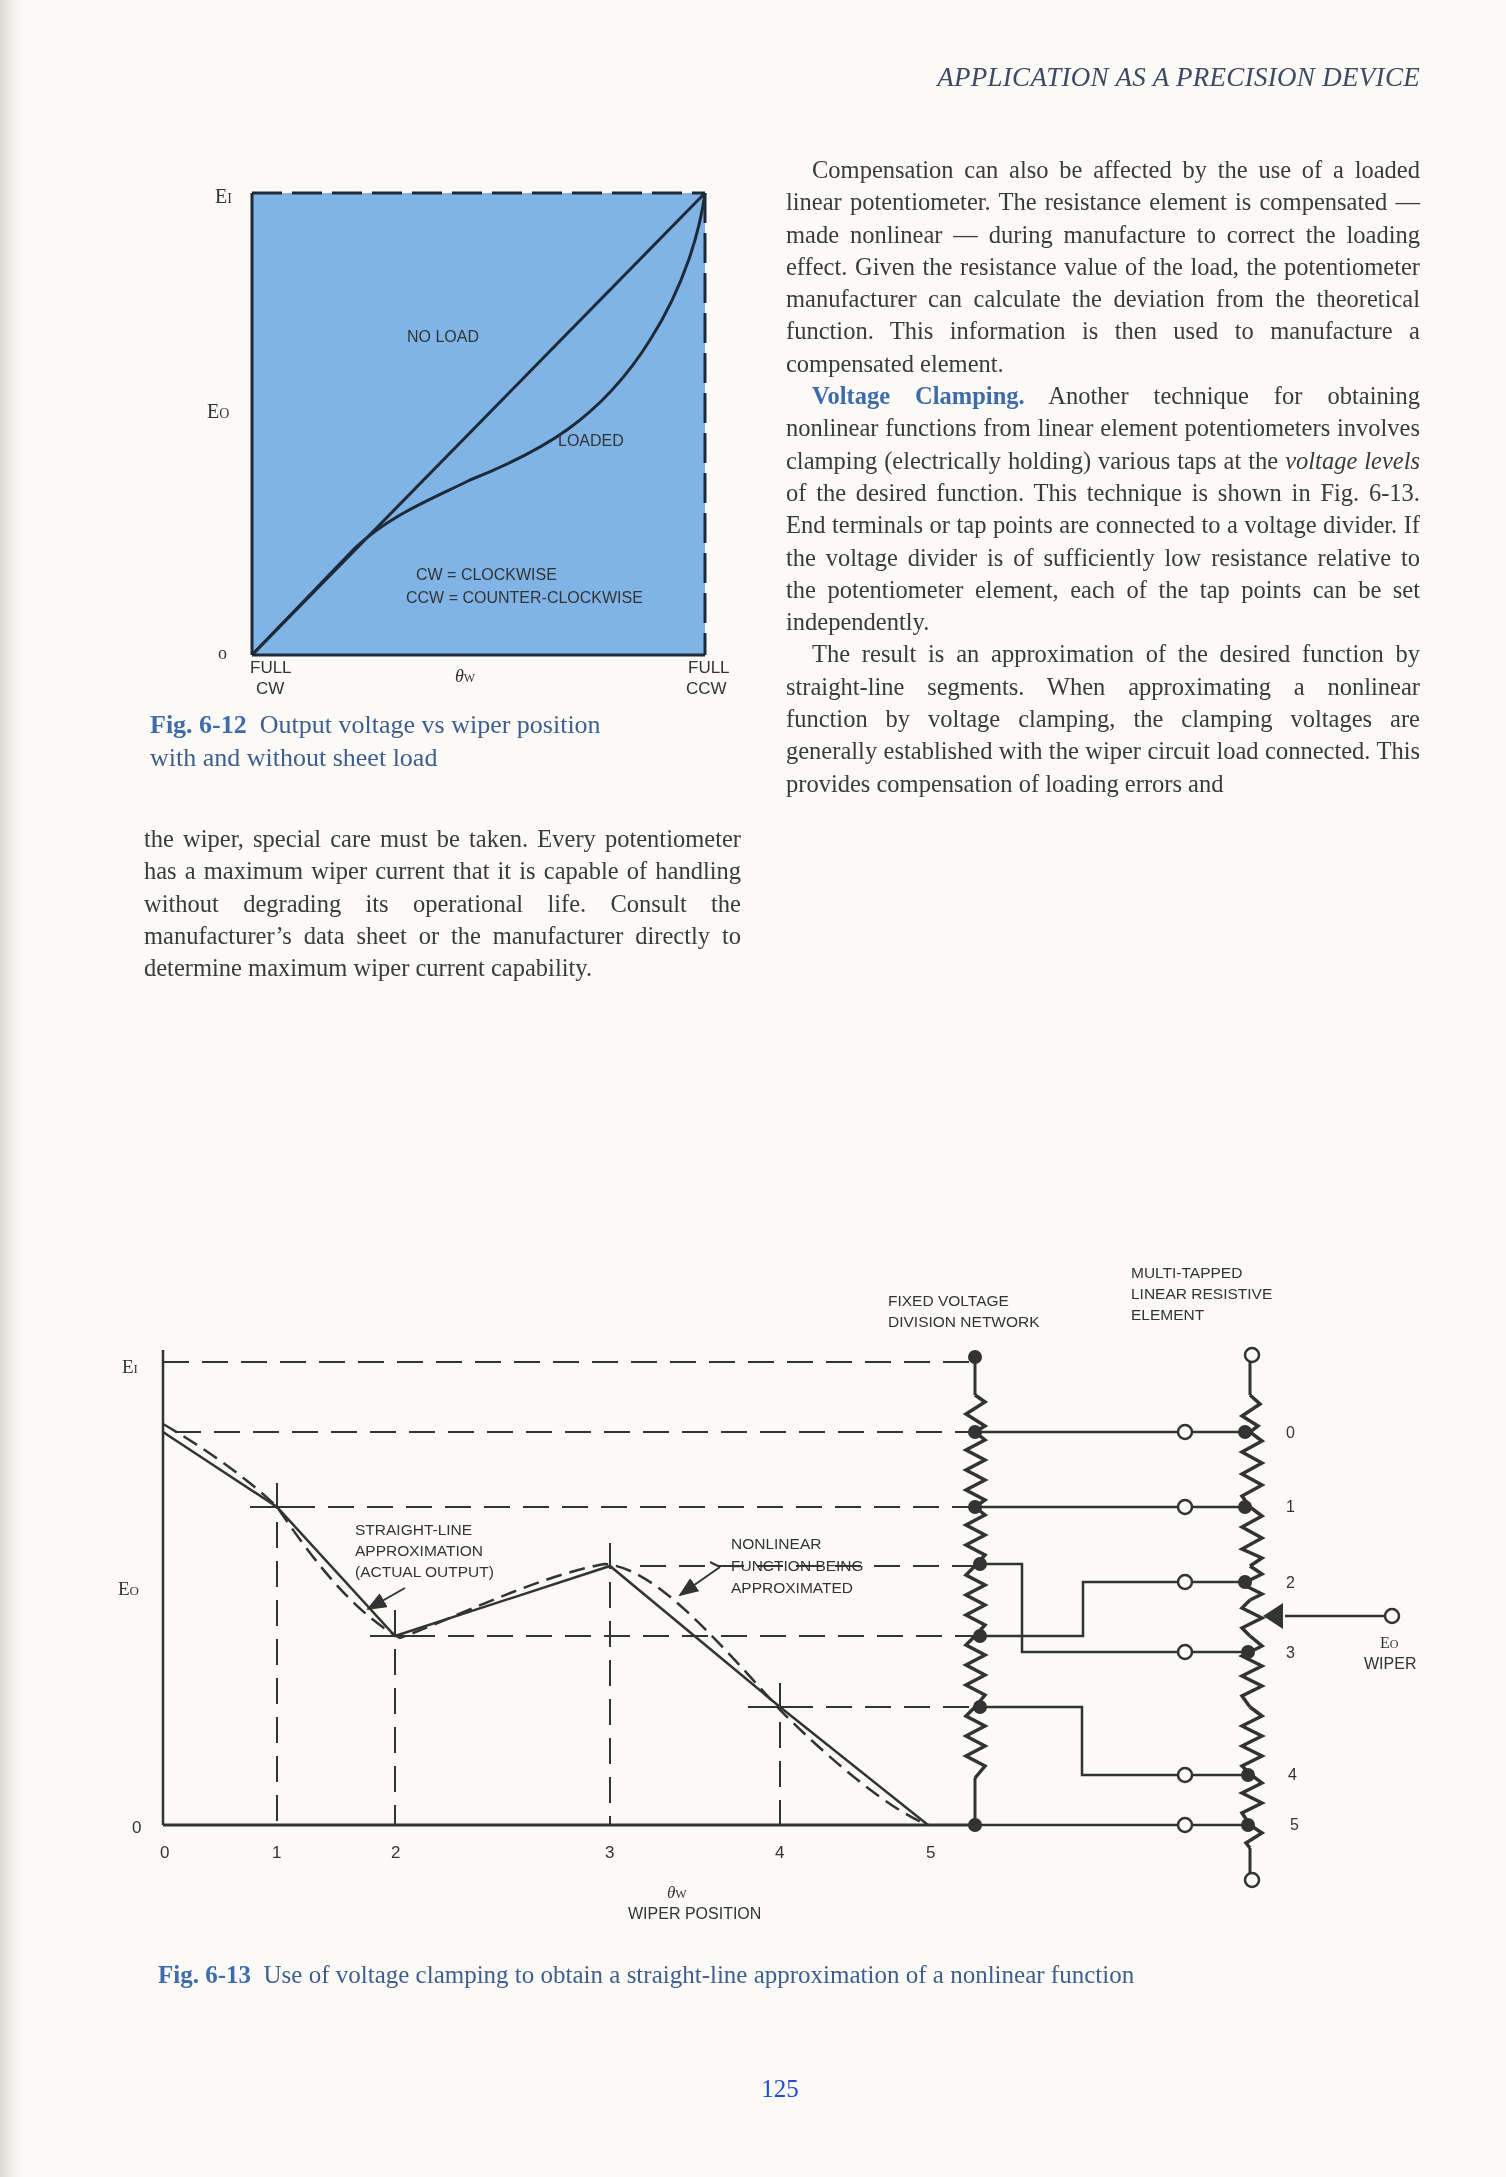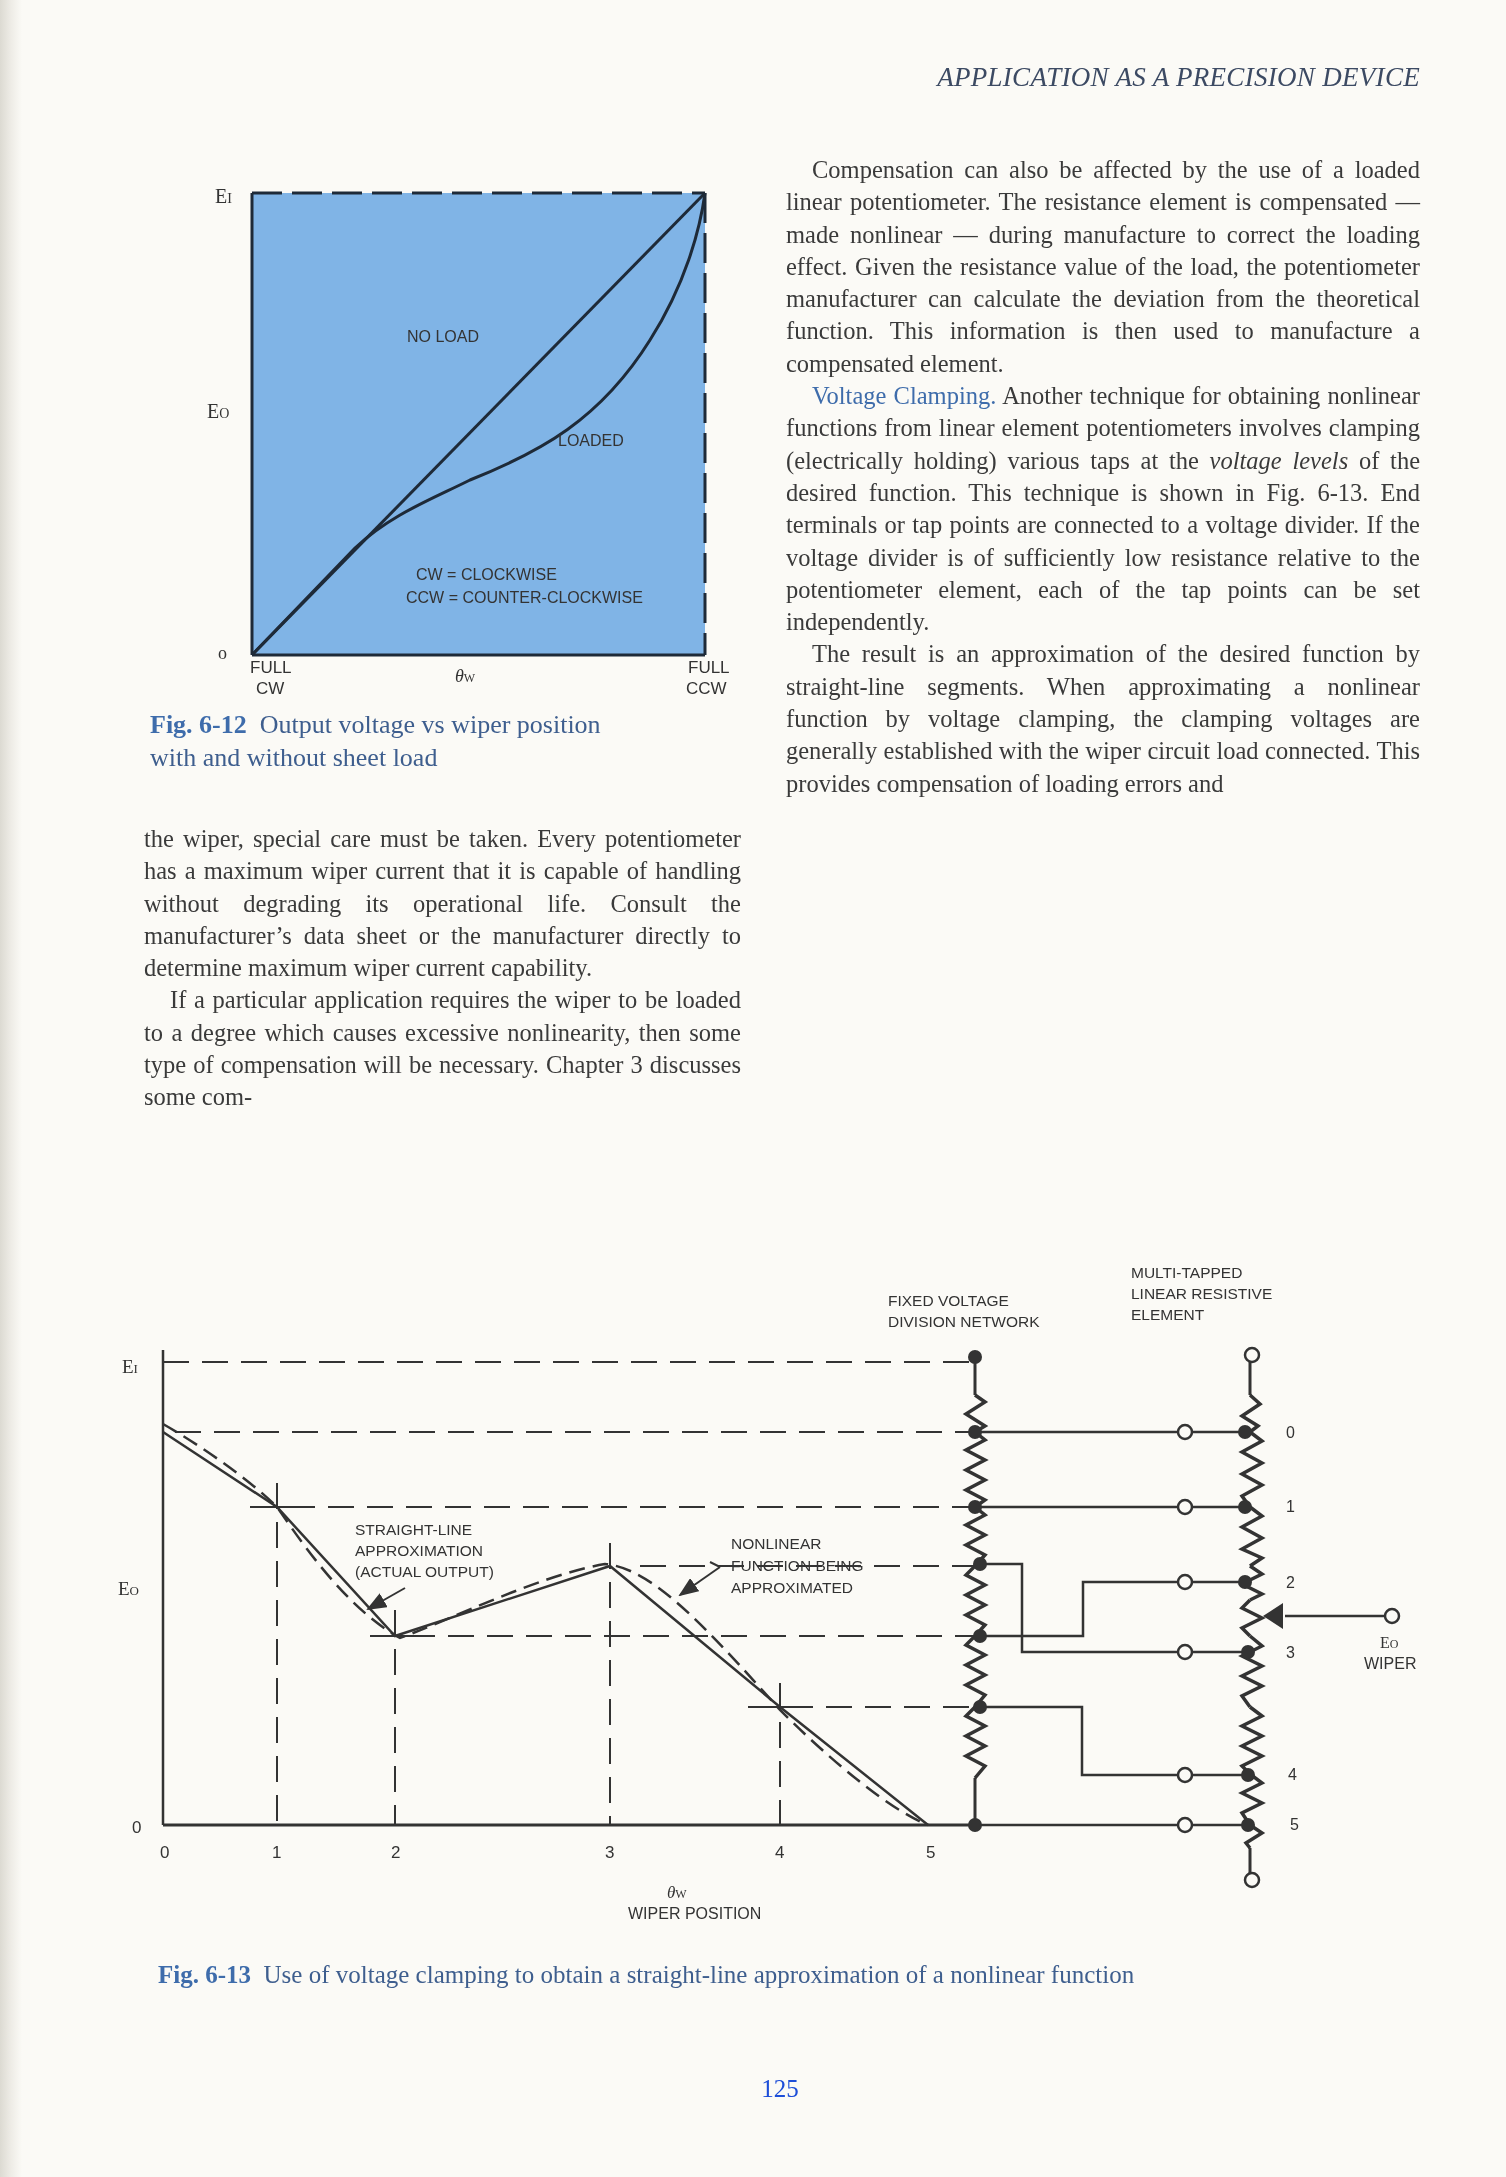--- a/index.html
+++ b/index.html
@@ -20,21 +20,21 @@
     font-style: italic;
   }
   .col {
     position: absolute; font-size: 24.5px; line-height: 32.3px;
     text-align: justify; color: #3a3a3a;
   }
   .col p { margin: 0; }
   .col p.indent { text-indent: 26px; }
   .col-left { left: 144px; top: 779px; width: 597px; margin-top: 44px; }
   .col-right { left: 786px; top: 154px; width: 634px; }
-  .blue-head { color: #3e6cab; font-weight: normal; }
+  .blue-head { color: #3e6cab; font-weight: bold; }
   .caption {
     position: absolute; font-size: 26px; color: #3e5e8e; line-height: 33px;
   }
   .caption .fig-num { color: #3e6cab; font-weight: bold; }
   .cap-612 { left: 150px; top: 708px; width: 600px; text-align: left; font-family: Liberation Serif, serif; }
   .cap-613 { left: 158px; top: 1958px; width: 1200px; font-size: 25px; }
   .pagenum {
     position: absolute; left: 740px; top: 2075px; width: 80px;
     text-align: center; font-size: 25px; color: #1d4ed8;
   }
@@ -79,21 +79,20 @@
 </svg>
 
 <div class="caption cap-612">
   <span class="fig-num">Fig. 6-12</span>&nbsp;
   <span>Output voltage vs wiper position</span><br>
   <span>with and without sheet load</span>
 </div>
 
 <div class="col col-left">
   <p>the wiper, special care must be taken. Every potentiometer has a maximum wiper current that it is capable of handling without degrading its operational life. Consult the manufacturer’s data sheet or the manufacturer directly to determine maximum wiper current capability.</p>
-  <p class="indent">If a particular application requires the wiper to be loaded to a degree which causes excessive nonlinearity, then some type of compensation will be necessary. Chapter 3 discusses some com-</p>
 </div>
 
 <div class="col col-right">
   <p class="indent">Compensation can also be affected by the use of a loaded linear potentiometer. The resistance element is compensated — made nonlinear — during manufacture to correct the loading effect. Given the resistance value of the load, the potentiometer manufacturer can calculate the deviation from the theoretical function. This information is then used to manufacture a compensated element.</p>
   <p class="indent"><span class="blue-head">Voltage Clamping.</span><span> Another technique for obtaining nonlinear functions from linear element potentiometers involves clamping (electrically holding) various taps at the </span><i>voltage levels</i><span> of the desired function. This technique is shown in Fig. 6-13. End terminals or tap points are connected to a voltage divider. If the voltage divider is of sufficiently low resistance relative to the potentiometer element, each of the tap points can be set independently.</span></p>
   <p class="indent">The result is an approximation of the desired function by straight-line segments. When approximating a nonlinear function by voltage clamping, the clamping voltages are generally established with the wiper circuit load connected. This provides compensation of loading errors and</p>
 </div>
 
 <svg style="position:absolute;left:80px;top:1250px;" width="1400" height="690" viewBox="80 1250 1400 690">
   <defs>

